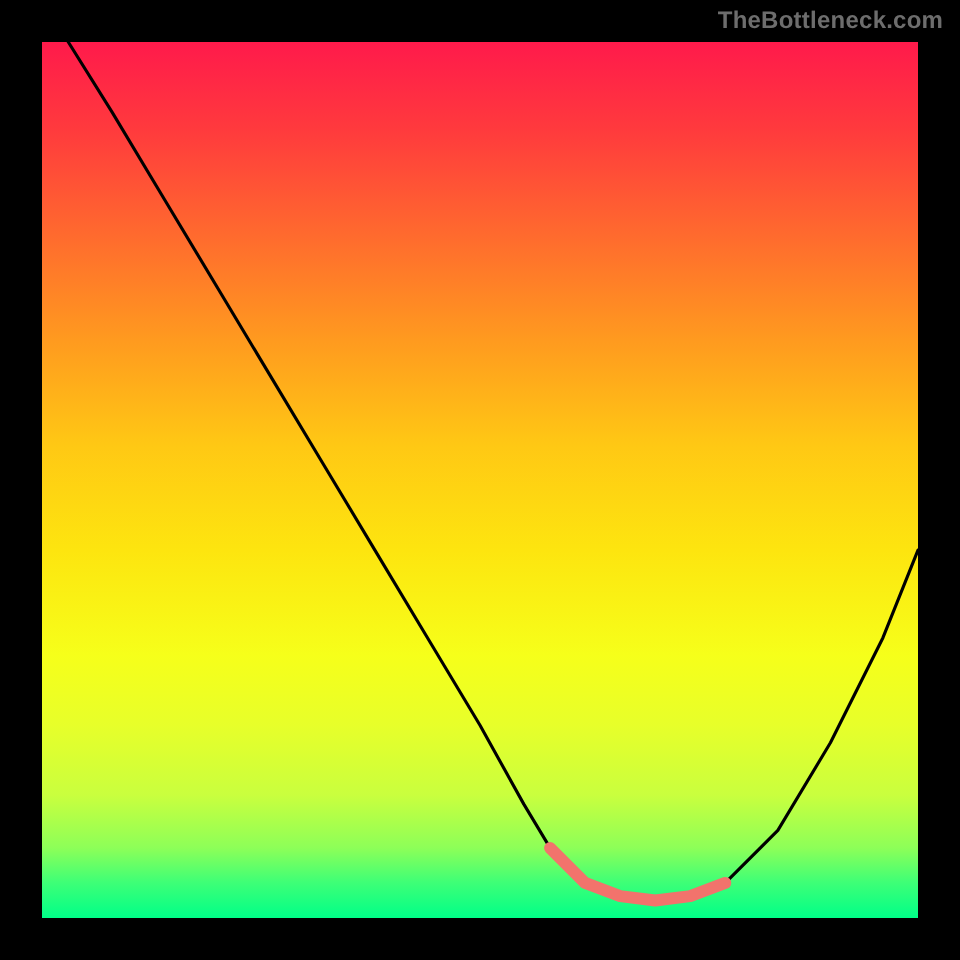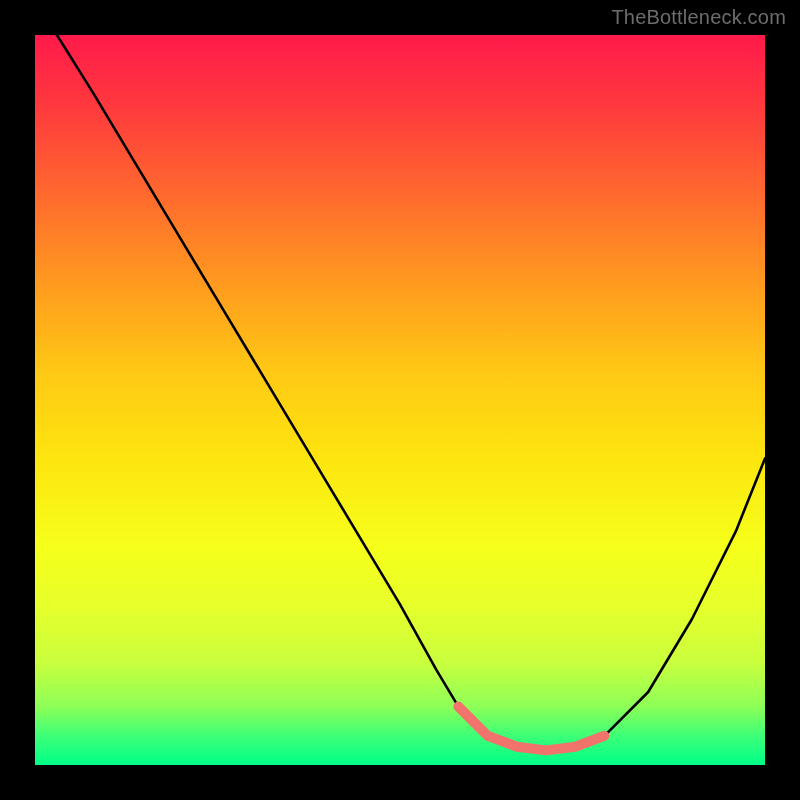--- a/index.html
+++ b/index.html
@@ -40,21 +40,21 @@
     left: 0; top: 0;
     width: 730px; height: 730px;
     overflow: visible;
   }
   .watermark {
     position: absolute;
     top: 6px;
     right: 14px;
     color: #6d6d6d;
     font-size: 20px;
-    font-weight: 400;
+    font-weight: 700;
     letter-spacing: 0.2px;
     user-select: none;
   }
 </style>
 </head>
 <body>
 
 <div class="frame">
   <div class="watermark">TheBottleneck.com</div>
   <div class="plot">

